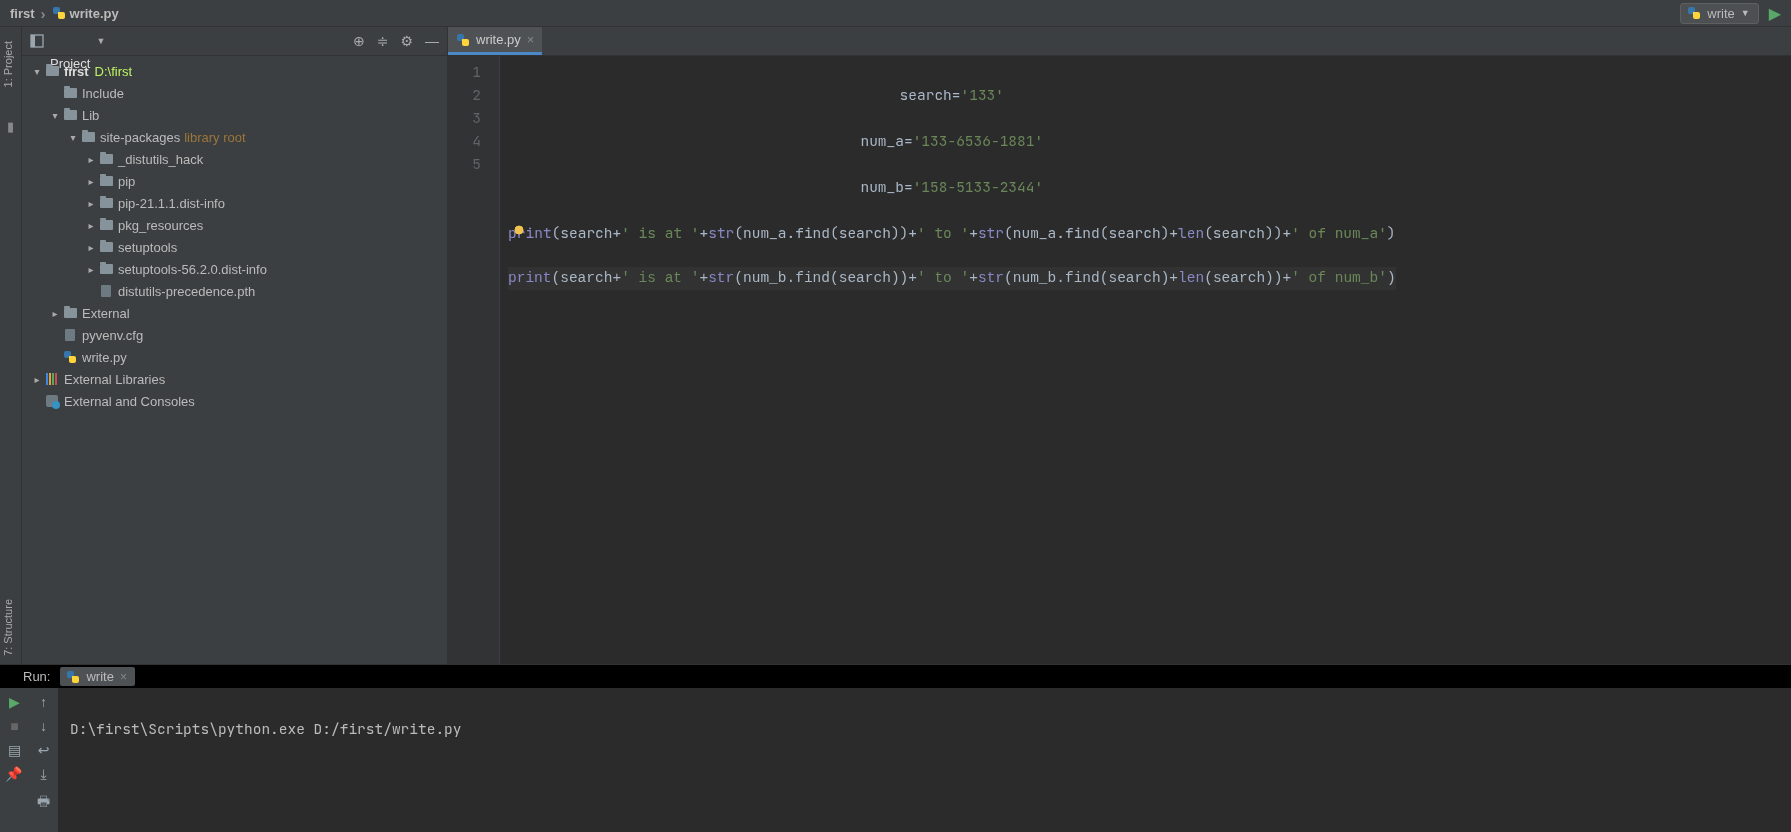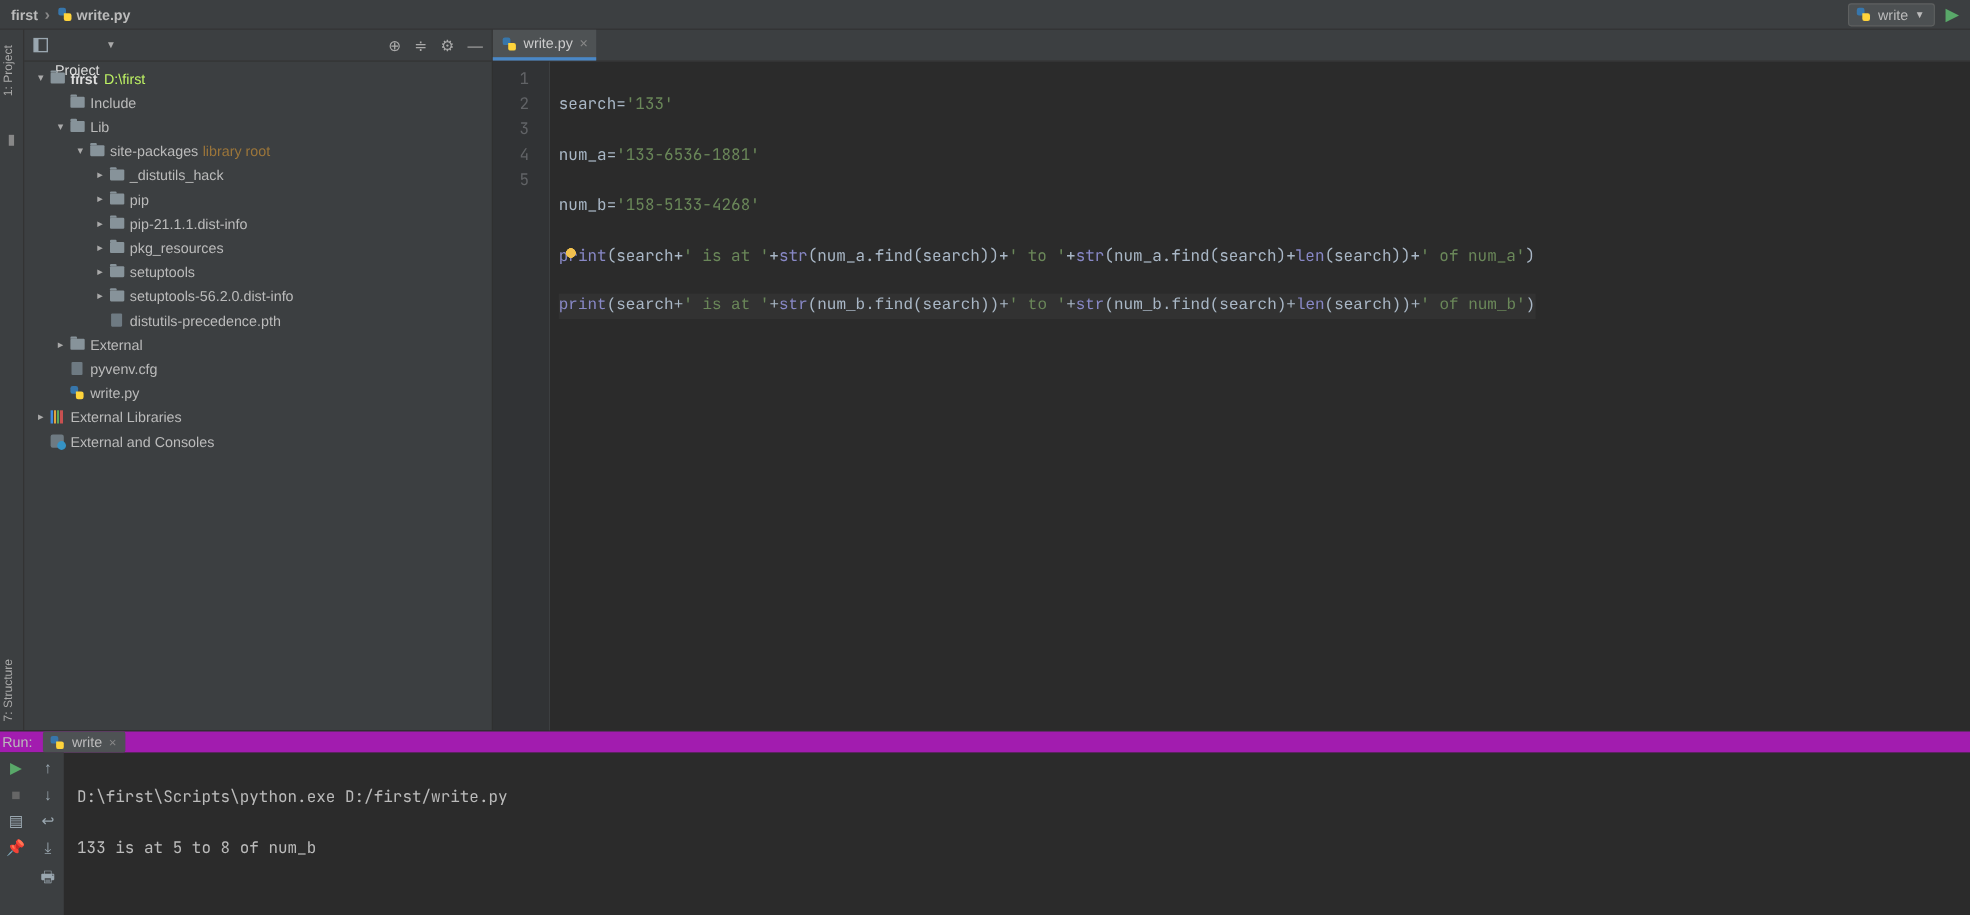--- a/index.html
+++ b/index.html
@@ -247,21 +247,21 @@
   color: #616366;
   text-align: right;
   padding: 4px 18px 0 0;
   border-right: 1px solid #3c3f41;
 }
 .code {
   padding: 4px 0 0 8px;
   white-space: pre;
   color: #a9b7c6;
 }
-.code .line { height: 23px; position: relative; }
+.code .line { height: 23px; position: relative; text-align: center; }
 .code .line.current { background: #323232; font-family: Liberation Mono, monospace; }
 .s-str { color: #6a8759; } 
 .s-op  { color: #a9b7c6; }
 .s-built { color: #8888c6; }
 .inline-bulb {
   position: absolute;
   left: 5px;
   top: 3px;
   width: 12px;
   height: 12px;
@@ -272,24 +272,24 @@
 
 .run-window {
   height: 168px;
   border-top: 1px solid #323232;
   background: #2b2b2b;
   display: flex;
   flex-direction: column;
 }
 .run-tabs {
   height: 26px;
-  background: #a21caf;
-  display: flex;
-  align-items: center;
-  padding: 0 2px;
+  background: #000000;
+  display: flex;
+  align-items: center;
+  padding: 0 23px;
   gap: 10px;
 }
 .run-tabs .lbl { color: #bbb; }
 .run-tabs .rtab {
   background: #4e5254;
   padding: 2px 8px 2px 6px;
   display: flex; align-items:center; gap:6px;
   border-radius: 2px;
 }
 .run-tabs .close { color:#888; font-size:12px; cursor:pointer;}
@@ -506,21 +506,21 @@
       <div class="gutter">
         <div>1</div>
         <div>2</div>
         <div>3</div>
         <div>4</div>
         <div>5</div>
       </div>
       <div class="code">
 <div class="line"><span>search</span><span class="s-op">=</span><span class="s-str">'133'</span></div>
 <div class="line"><span>num_a</span><span class="s-op">=</span><span class="s-str">'133-6536-1881'</span></div>
-<div class="line"><span>num_b</span><span class="s-op">=</span><span class="s-str">'158-5133-4268'</span></div>
+<div class="line"><span>num_b</span><span class="s-op">=</span><span class="s-str">'158-5133-2344'</span></div>
 <div class="line" style="position:relative"><span class="inline-bulb"></span><span class="s-built">print</span><span>(search+</span><span class="s-str">' is at '</span><span>+</span><span class="s-built">str</span><span>(num_a.find(search))+</span><span class="s-str">' to '</span><span>+</span><span class="s-built">str</span><span>(num_a.find(search)+</span><span class="s-built">len</span><span>(search))+</span><span class="s-str">' of num_a'</span><span>)</span></div>
 <div class="line current"><span class="s-built">print</span><span>(search+</span><span class="s-str">' is at '</span><span>+</span><span class="s-built">str</span><span>(num_b.find(search))+</span><span class="s-str">' to '</span><span>+</span><span class="s-built">str</span><span>(num_b.find(search)+</span><span class="s-built">len</span><span>(search))+</span><span class="s-str">' of num_b'</span><span>)</span></div>
       </div>
     </div>
   </div>
 </div>
 
 <div class="run-window">
   <div class="run-tabs">
     <span class="lbl">Run:</span>
@@ -541,18 +541,17 @@
       <div class="run-col">
         <span>↑</span>
         <span>↓</span>
         <span>↩</span>
         <span>⤓</span>
         <span>🖶</span>
       </div>
     </div>
     <div class="run-out">
 <div>D:\first\Scripts\python.exe D:/first/write.py</div>
-<div>133 is at 5 to 8 of num_b</div>
 <div></div>
 
     </div>
   </div>
 </div>
 
 </body></html>

